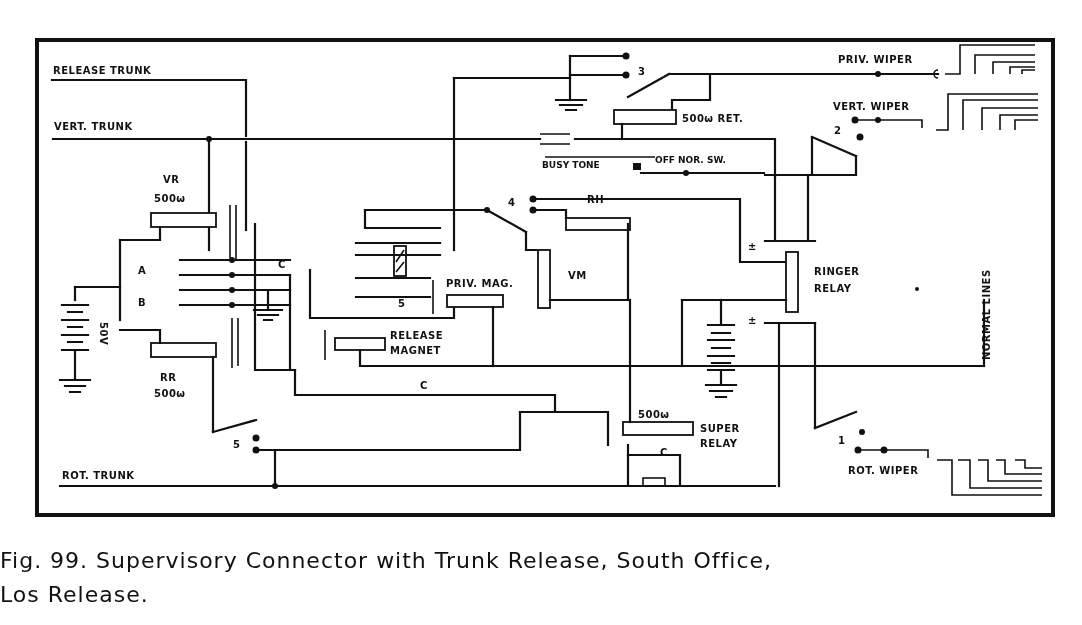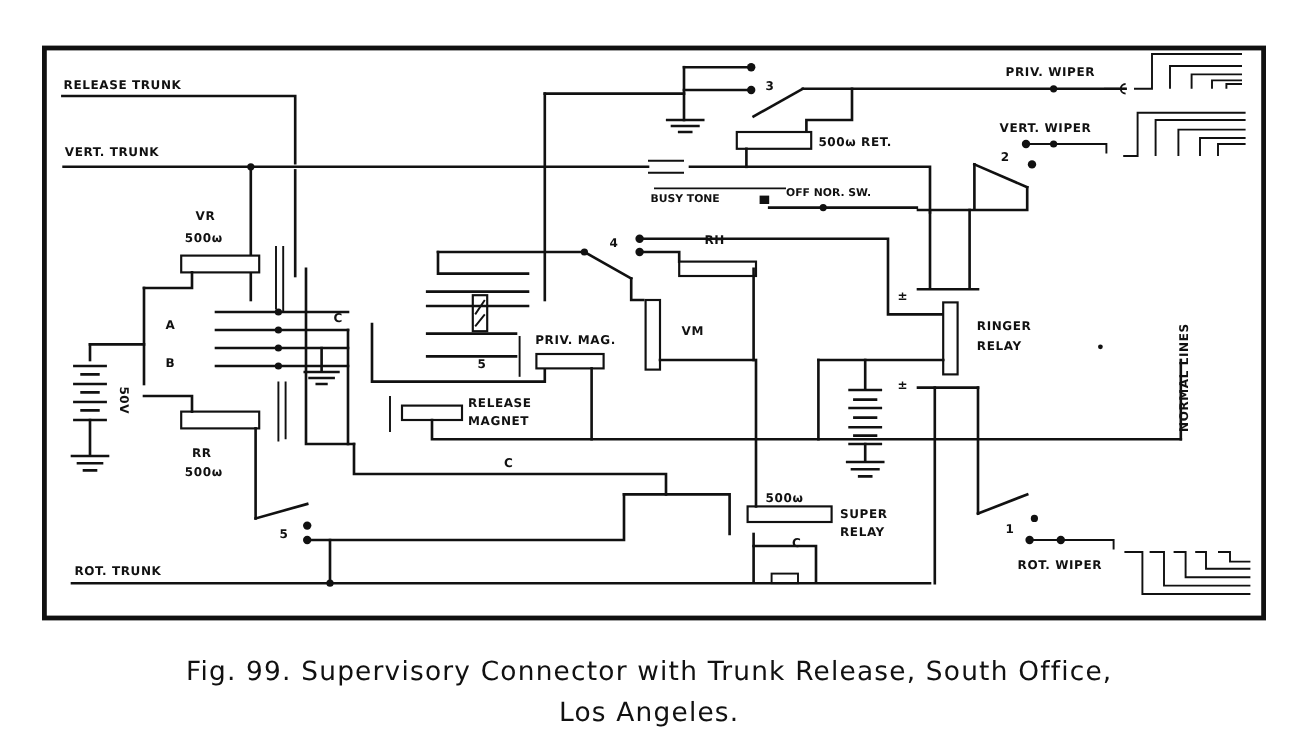--- a/index.html
+++ b/index.html
@@ -6,21 +6,21 @@
   body{width:1082px;height:625px;position:relative;overflow:hidden;font-family:"DejaVu Sans",sans-serif;}
   #diagram{position:absolute;left:0;top:0;}
   svg text{font-family:"DejaVu Sans",sans-serif;font-weight:bold;fill:#111;}
   .lbl{font-size:10px;letter-spacing:0.5px;}
   .lbl-sm{font-size:9px;}
   .w{stroke:#111;stroke-width:2.2;fill:none;stroke-linecap:square;}
   .wt{stroke:#111;stroke-width:1.6;fill:none;}
   .frame{stroke:#111;stroke-width:4;fill:none;}
   .dot{fill:#111;}
   .coil{fill:#fff;stroke:#111;stroke-width:1.8;}
-  .caption{position:absolute;left:0;width:1082px;text-align:center;font-family:"DejaVu Sans",sans-serif;font-size:22px;color:#111;letter-spacing:1px;}
+  .caption{position:absolute;left:0;width:1082px;font-family:"DejaVu Sans",sans-serif;font-size:22px;color:#111;letter-spacing:1px;}
   #cap1{top:548px;}
   #cap2{top:582px;}
 </style>
 </head>
 <body>
 
 <svg id="diagram" width="1082" height="540" viewBox="0 0 1082 540">
 
   <rect class="frame" x="37" y="40" width="1016" height="475"></rect>
 
@@ -228,13 +228,13 @@
     <text class="lbl" x="848" y="474">ROT. WIPER</text>
     <path class="wt" d="M937 460 H952 V495 H1042 M958 460 H970 V488 H1042 M978 460 H988 V481 H1042 M996 460 H1005 V474 H1042 M1015 460 H1025 V468 H1042"></path>
   </g>
 
   <text class="lbl" x="990" y="360" transform="rotate(-90 990 360)">NORMAL  LINES</text>
   <circle class="dot" cx="917" cy="289" r="2"></circle>
   <path class="w" d="M984 300 V366"></path>
 </svg>
 
 <div class="caption" id="cap1">Fig. 99.  Supervisory Connector with Trunk Release, South Office,</div>
-<div class="caption" id="cap2">Los  Angeles.</div>
+<div class="caption" id="cap2">Los  Release.</div>
 
 </body></html>

